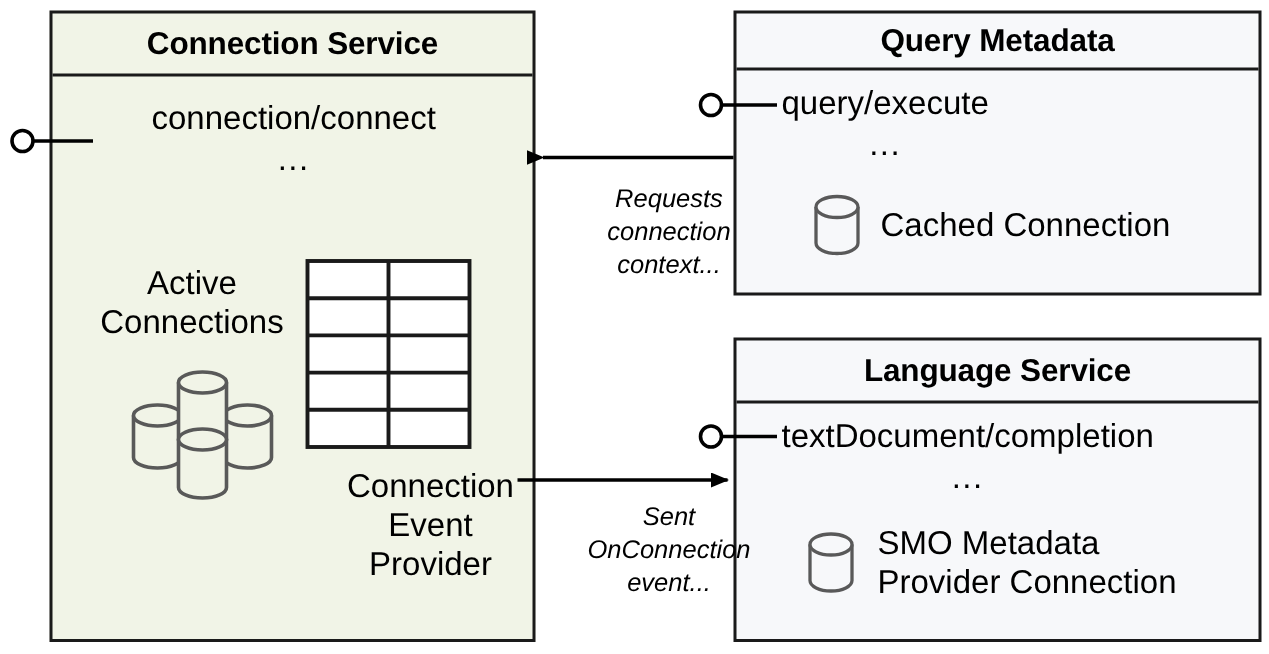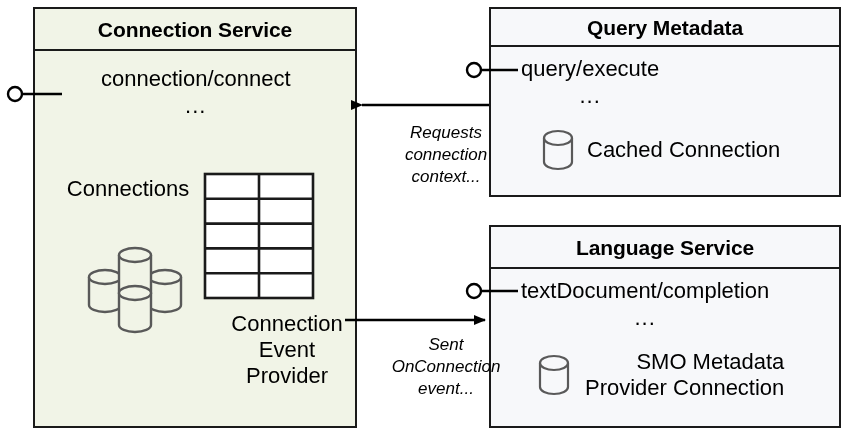--- a/index.html
+++ b/index.html
@@ -123,21 +123,21 @@
   
   .store-row {
     position: absolute;
     display: flex;
     align-items: center;
   }
   .store-label {
     font-size: 22px;
     line-height: 1.2;
     color: #000000;
-    text-align: right;
+    text-align: left;
   }
   #qs-store { left: 50px; top: 80px; }
   #qs-store .store-label { margin-left: 12px; }
   #ls-store { left: 46px; top: 80px; }
   #ls-store .store-label { margin-left: 14px; }
 
   
   .icon { display: block; }
   #cylinder-cluster {
     position: absolute;
@@ -190,20 +190,21 @@
       <span class="title-text">Connection Service</span>
     </div>
     <div class="body">
 
       <div class="endpoint-list" id="cs-endpoints">
         <div>connection/connect</div>
         <span class="ellipsis">...</span>
       </div>
 
       <div class="inner-label" id="active-connections-label">
+        <div>Active</div>
         <div>Connections</div>
       </div>
 
       <div id="cylinder-cluster">
         <svg class="icon" width="116" height="96" viewBox="0 0 116 96" fill="none" stroke="#595959" stroke-width="2.4">
 
           <path d="M12 34 v28 a16 7 0 0 0 32 0 v-28" fill="#f1f4e7"></path>
           <ellipse cx="28" cy="34" rx="16" ry="7" fill="#f1f4e7"></ellipse>
 
           <path d="M72 34 v28 a16 7 0 0 0 32 0 v-28" fill="#f1f4e7"></path>

